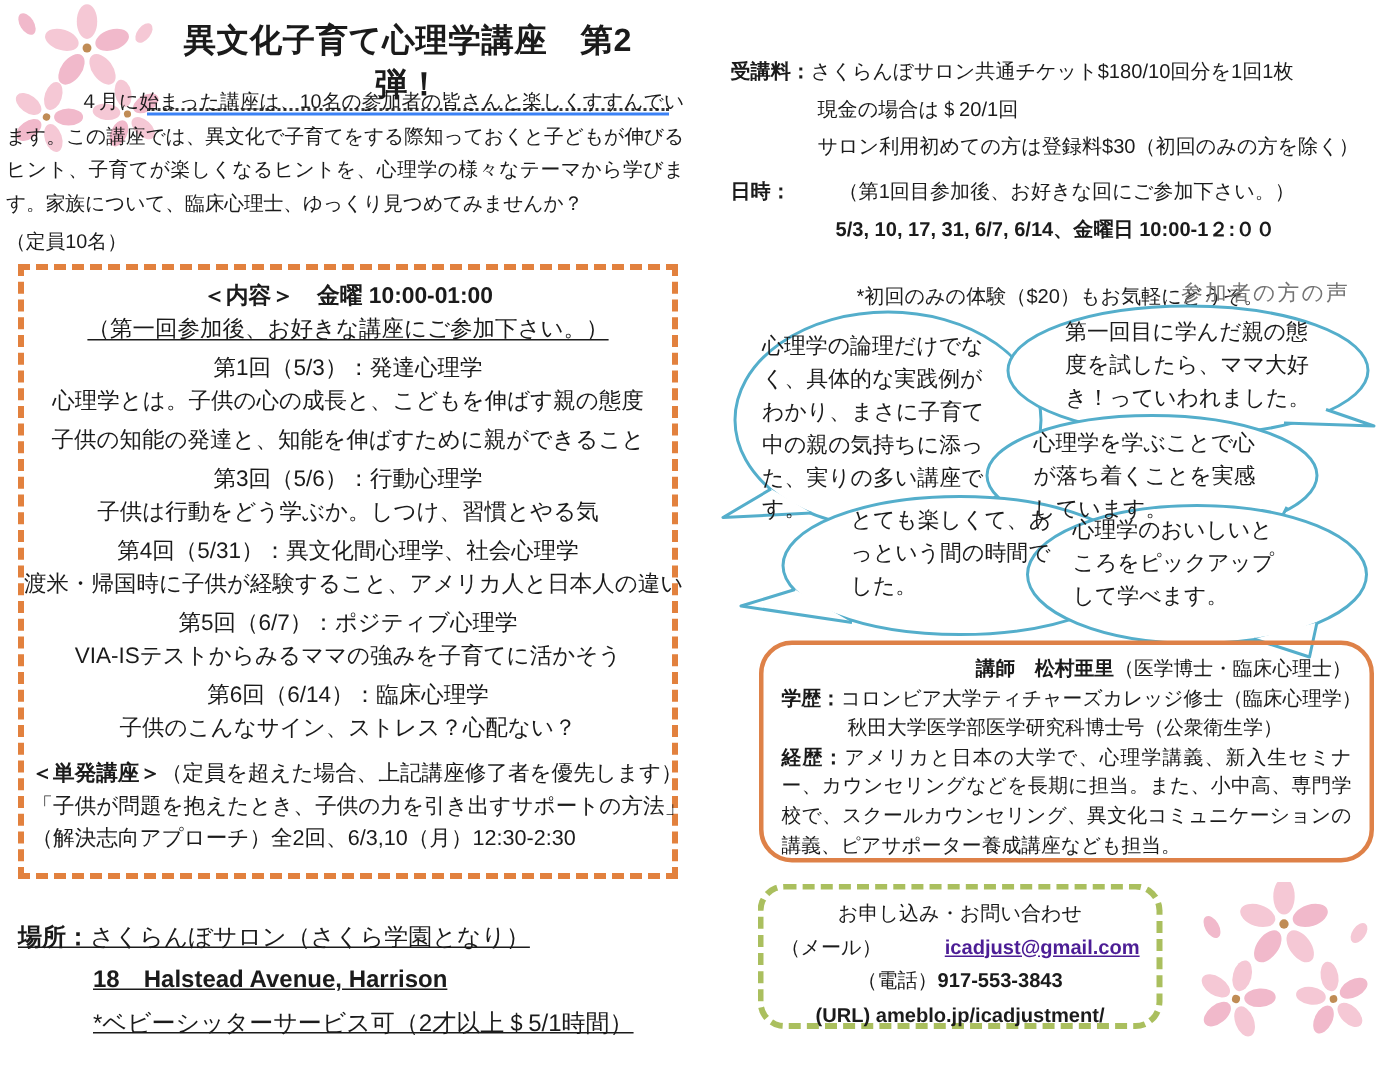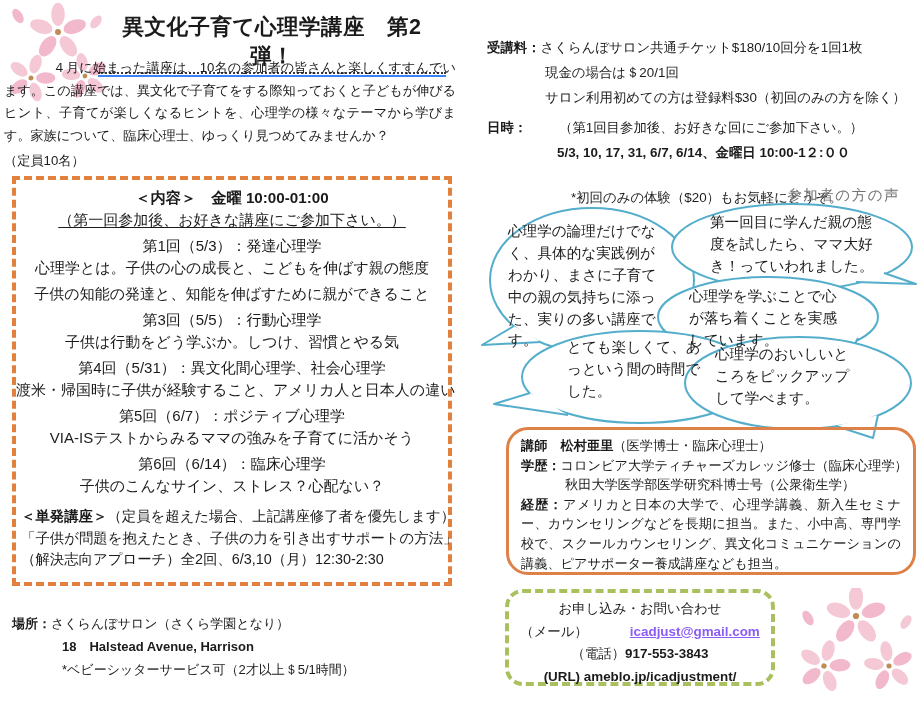--- a/index.html
+++ b/index.html
@@ -23,44 +23,44 @@
   .content-box{border:4px dashed #E2813E;box-sizing:border-box;text-align:center;
                font-size:15px;padding-top:7px;line-height:22px;}
   .box-hd{font-weight:bold;font-size:15.2px;}
   .box-sub{text-decoration:underline;text-underline-offset:2px;}
   .sess{margin-top:4px;}
   .sess .t,.sess .d{white-space:nowrap;}
   .single{text-align:left;margin-top:9px;padding-left:5px;font-size:14.4px;line-height:21.5px;}
   .single div{white-space:nowrap;}
 
   
-  .loc{font-size:13px;line-height:1.78;}
+  .loc{font-size:16px;line-height:1.78;text-decoration:underline;}
   .loc .ind{margin-left:50px;}
 
   
   .fee,.sched{font-size:13.4px;line-height:1.85;white-space:nowrap;}
   .ind2{margin-left:58px;}
   .ind3{margin-left:70px;}
   .ind4{margin-left:84px;margin-top:20px;}
   .lblw{display:inline-block;width:72px;}
 
   
   .voices-hd{color:#737373;font-size:14.5px;text-align:right;letter-spacing:1.5px;}
   .bubble-text{font-size:14.6px;line-height:1.5;color:#1b1b1b;}
 
   
   .inst-box{border:3px solid #DE8148;border-radius:22px;box-sizing:border-box;
             padding:6px 12px 4px;font-size:13.2px;line-height:19.6px;}
-  .inst-box .center{text-align:left;}
+  .inst-box .center{text-align:right;}
   .just{text-align:justify;}
 
   
   .contact-box{border:4px dashed #AABF5E;border-radius:18px;box-sizing:border-box;
                text-align:center;font-size:13.4px;line-height:1.68;padding-top:5px;}
-  .email{color:#8b5cf6;font-weight:bold;text-decoration:underline;cursor:pointer;margin-left:42px;}
+  .email{color:#4c1d95;font-weight:bold;text-decoration:underline;cursor:pointer;margin-left:42px;}
 
   
   .petal{fill:#F5C8D5;}
   .petal2{fill:#F1B9CB;}
 </style>
 </head>
 <body>
 
 <svg class="abs" style="left:6px;top:2px" width="100" height="106" viewBox="0 0 100 106">
   <defs>
@@ -94,21 +94,21 @@
   <div class="box-sub">（第一回参加後、お好きな講座にご参加下さい。）</div>
 
   <div class="sess">
     <div class="t">第1回（5/3）：発達心理学</div>
     <div class="d">心理学とは。子供の心の成長と、こどもを伸ばす親の態度</div>
   </div>
   <div class="sess">
     <div class="d">子供の知能の発達と、知能を伸ばすために親ができること</div>
   </div>
   <div class="sess">
-    <div class="t">第3回（5/5）：行動心理学</div>
+    <div class="t">第3回（5/6）：行動心理学</div>
     <div class="d">子供は行動をどう学ぶか。しつけ、習慣とやる気</div>
   </div>
   <div class="sess">
     <div class="t">第4回（5/31）：異文化間心理学、社会心理学</div>
     <div class="d">渡米・帰国時に子供が経験すること、アメリカ人と日本人の違い</div>
   </div>
   <div class="sess">
     <div class="t">第5回（6/7）：ポジティブ心理学</div>
     <div class="d">VIA-ISテストからみるママの強みを子育てに活かそう</div>
   </div>

